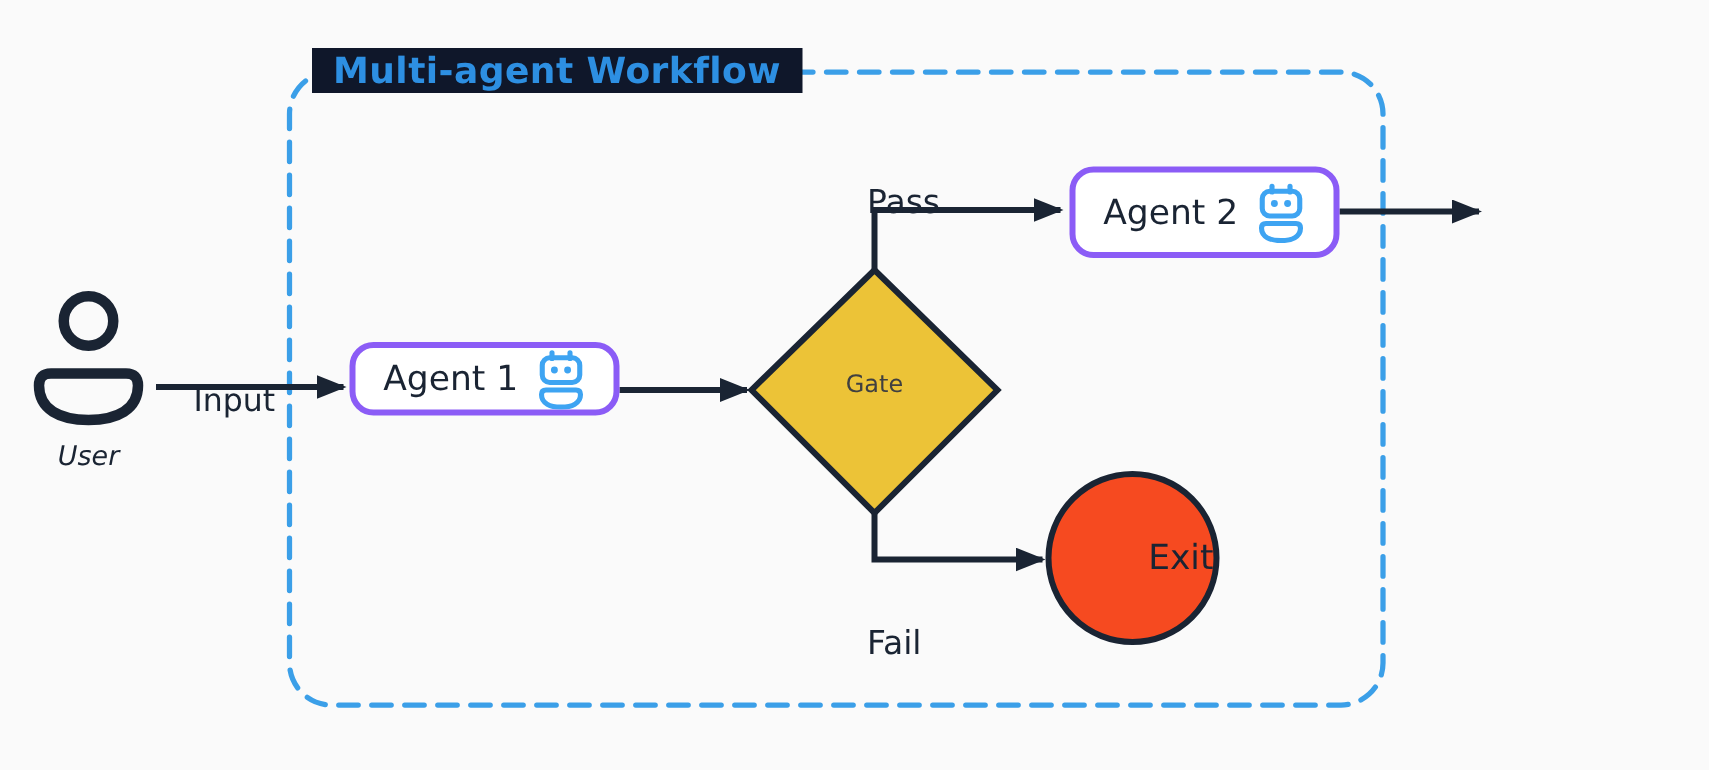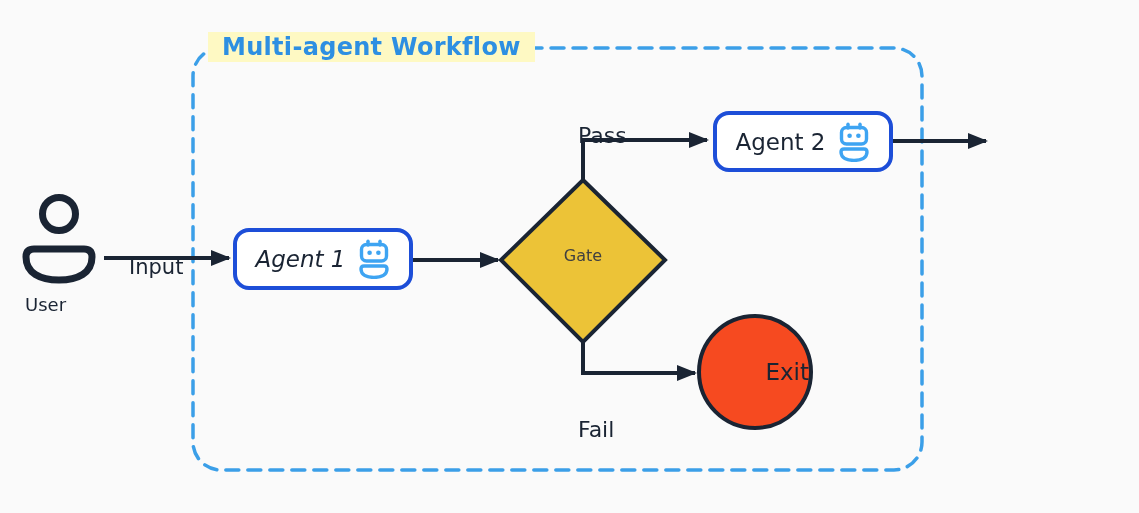--- a/index.html
+++ b/index.html
@@ -3,51 +3,51 @@
 <meta charset="utf-8">
 <style>
   html,body{margin:0;padding:0;}
   body{font-family:"DejaVu Sans","Liberation Sans",sans-serif;background:#fafafa;}
   #canvas{position:relative;width:1139px;height:513px;background:#fafafa;overflow:hidden;}
   #wires{position:absolute;left:0;top:0;z-index:1;}
   .overlay{position:absolute;z-index:2;}
 
   .group-title{
     left:208px;top:32px;height:30px;line-height:30px;
-    padding:0 14px;background:#fef9c3;
+    padding:0 14px;background:#0f172a;
     font-size:24px;font-weight:bold;color:#2d8fe2;letter-spacing:.3px;
     white-space:nowrap;
   }
 
   .edge-label{color:#1a2433;white-space:nowrap;margin-top:25px;}
   .edge-label.small{font-size:21px;}
   .edge-label.big{font-size:22px;}
 
   .agent-box{
-    width:180px;background:#ffffff;border:4px solid #1d4ed8;border-radius:16px;
+    width:180px;background:#ffffff;border:4px solid #8b5cf6;border-radius:16px;
     display:flex;align-items:center;justify-content:center;gap:11px;
     font-size:23px;color:#1a2433;box-sizing:border-box;
   }
-  #agent1{left:233px;top:228px;height:62px;font-style:italic;}
+  #agent1{left:233px;top:228px;height:49px;}
   #agent2{left:713px;top:111px;height:61px;}
 
   .circle-node{
     background:#f64a20;border:4px solid #1a2433;border-radius:50%;
     display:flex;align-items:center;justify-content:center;
     font-size:23px;color:#1a2433;box-sizing:border-box;
   }
   #output-node{left:988px;top:81px;width:118px;height:118px;}
   #exit-node{left:697px;top:314px;width:116px;height:116px;justify-content:flex-end;}
 
   .gate-label{
     left:543px;top:246px;width:80px;text-align:center;
     font-size:16px;color:#404040;
   }
 
-  .user-label{left:25px;top:294px;width:68px;font-size:18px;color:#1a2433;}
+  .user-label{left:25px;top:294px;width:68px;text-align:center;font-size:18px;color:#1a2433;font-style:italic;}
 
   .robot-icon{flex:0 0 auto;}
 </style>
 </head>
 <body>
 
 <div id="canvas">
 
   <svg id="wires" width="1139" height="513" viewBox="0 0 1139 513">
     <defs>

